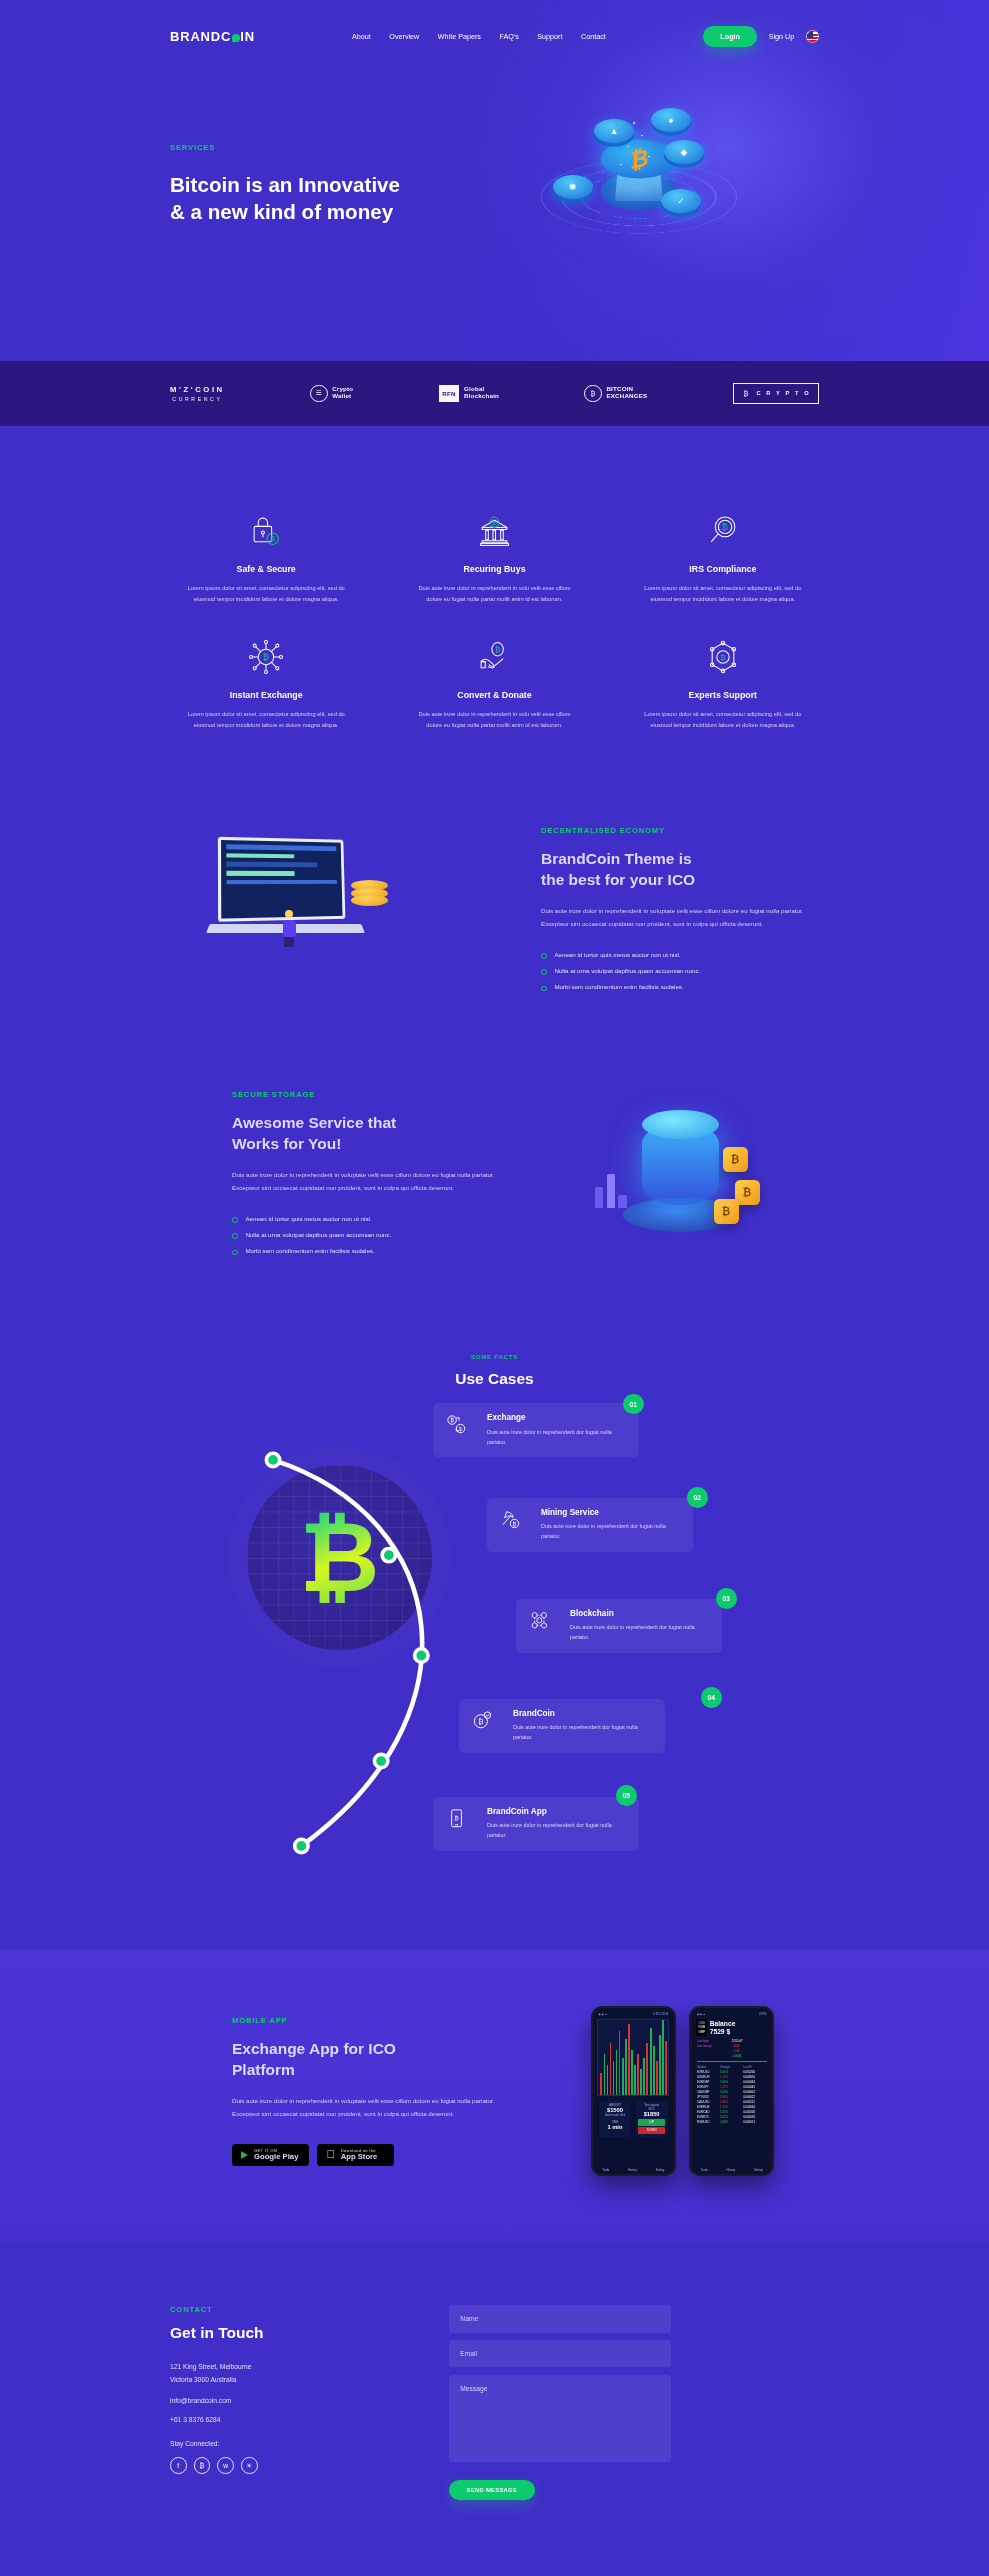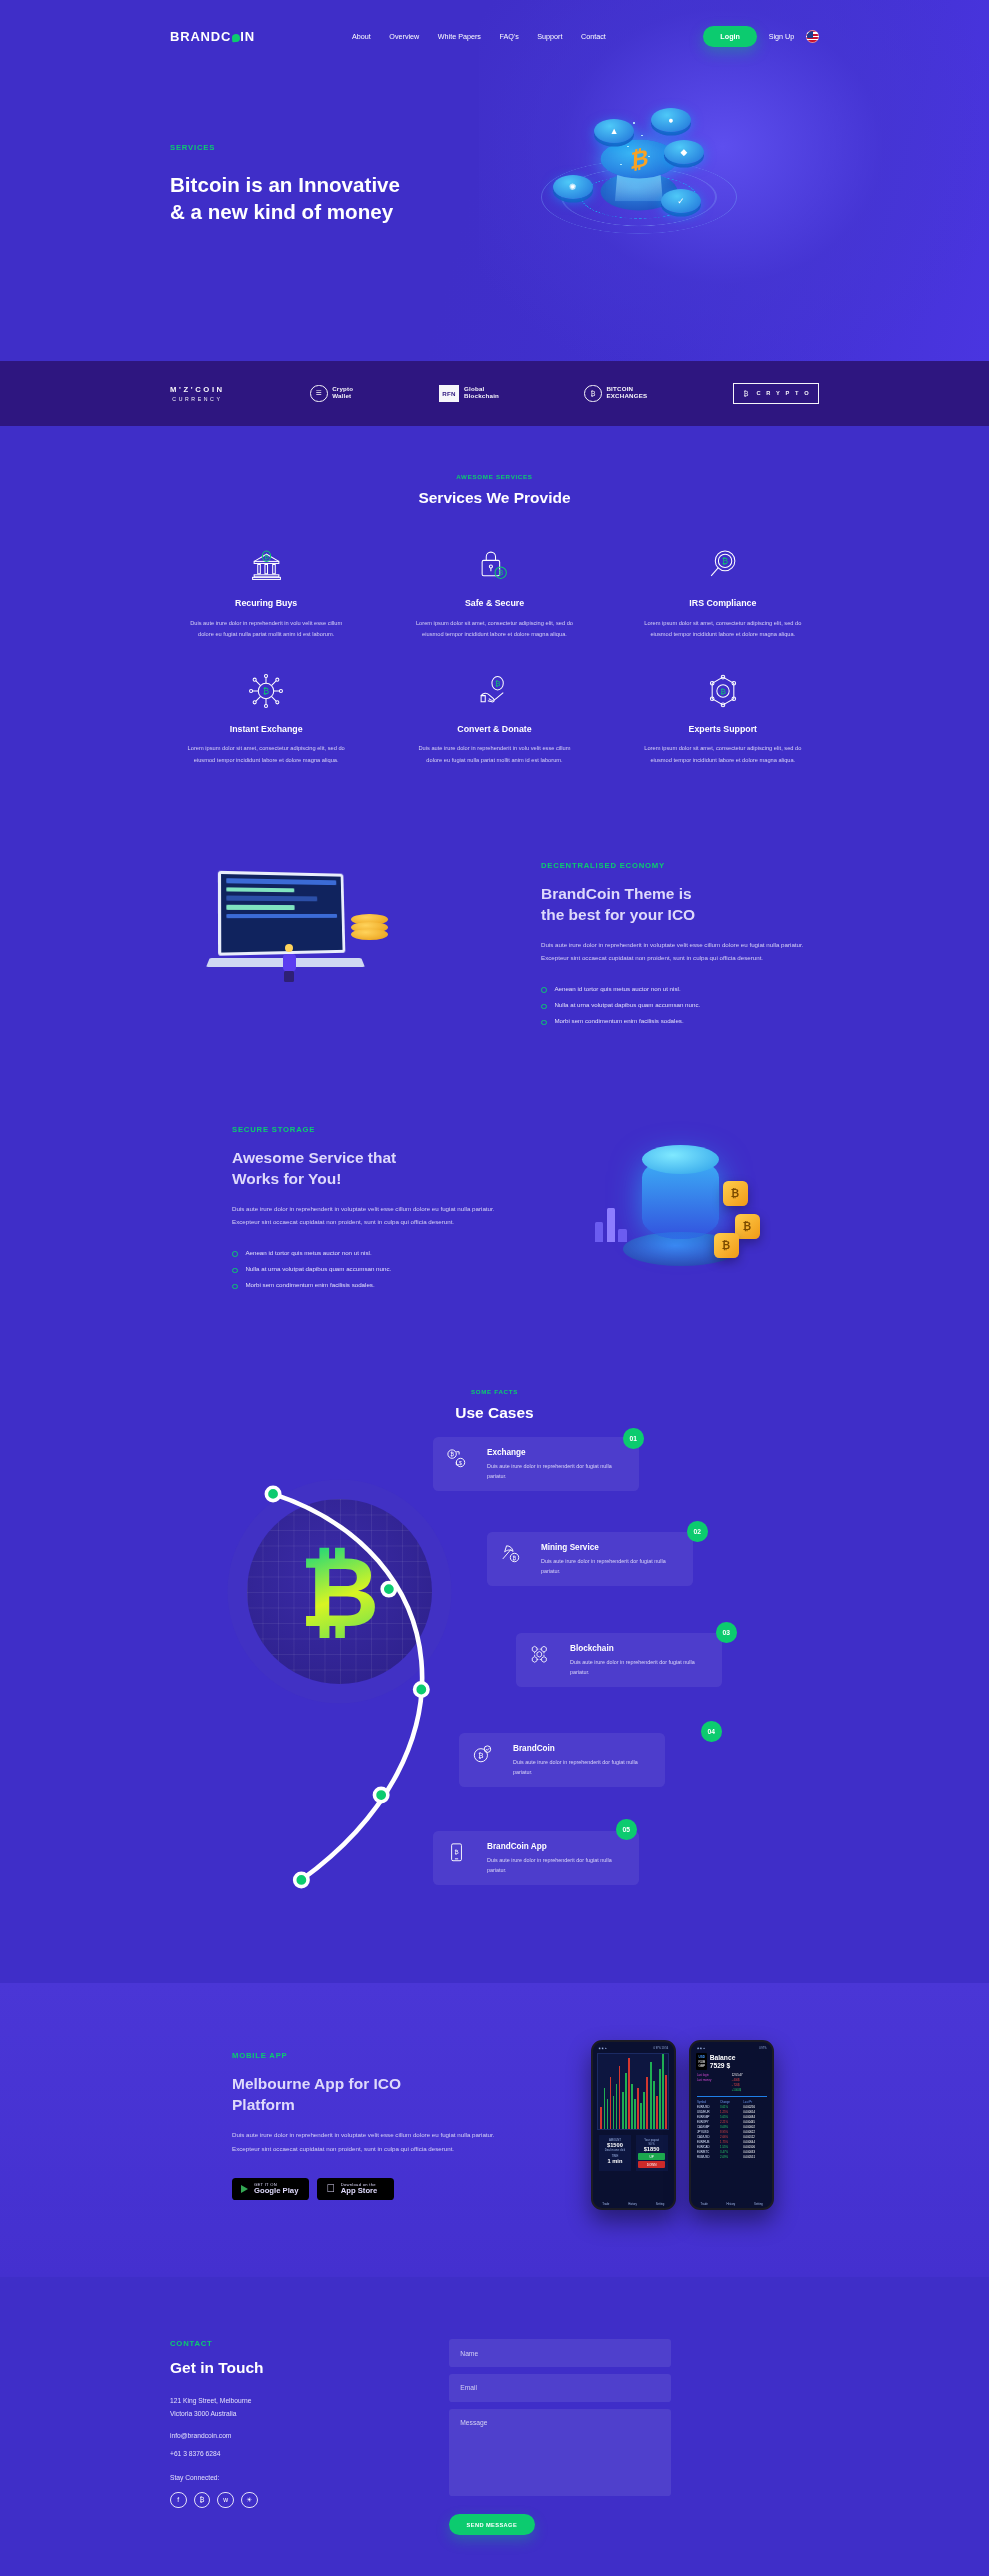--- a/index.html
+++ b/index.html
@@ -391,57 +391,53 @@
           <span class="w">C R Y P T O</span>
         </span>
       </div>
 
     </div>
   </div>
 </section>
 
 <section class="sec">
   <div class="wrap">
-    <div class="sec-head">
-      <div class="eyebrow">AWESOME SERVICES</div>
-      <div class="sec-title">Services We Provide</div>
-    </div>
     <div class="svc-grid">
+
+      <div class="svc">
+        <div class="svc-ico">
+          <svg width="33" height="34" viewBox="0 0 64 66" fill="none" stroke="#fff" stroke-width="2">
+            <rect x="8" y="24" width="34" height="30" rx="3"></rect>
+              <path d="M16 24v-7a9 9 0 0 1 18 0v7"></path>
+            <circle cx="25" cy="36" r="3"></circle>
+              <path d="M25 39v6"></path>
+            <circle cx="44" cy="48" r="11" stroke="#0ccb6f"></circle>
+              <text x="44" y="53" font-size="13" fill="#0ccb6f" stroke="none" text-anchor="middle">₿</text>
+          </svg>
+        </div>
+        <h3>Safe &amp; Secure</h3>
+        <p>Lorem ipsum dolor sit amet, consectetur adipiscing elit, sed do eiusmod tempor incididunt labore et dolore magna aliqua.</p>
+      </div>
 
       <div class="svc">
         <div class="svc-ico">
           <svg width="33" height="34" viewBox="0 0 64 66" fill="none" stroke="#fff" stroke-width="2">
             <path d="M8 26 32 12l24 14"></path>
               <rect x="8" y="26" width="48" height="4"></rect>
             <rect x="15" y="32" width="5" height="18"></rect>
               <rect x="29" y="32" width="5" height="18"></rect>
               <rect x="44" y="32" width="5" height="18"></rect>
             <rect x="8" y="52" width="48" height="4"></rect>
               <rect x="5" y="57" width="54" height="4"></rect>
             <ellipse cx="32" cy="16" rx="8" ry="10" stroke="#0ccb6f"></ellipse>
               <text x="32" y="21" font-size="12" fill="#0ccb6f" stroke="none" text-anchor="middle">₿</text>
           </svg>
         </div>
         <h3>Recuring Buys</h3>
         <p>Duis aute irure dolor in reprehenderit in volu velit esse cillum dolore eu fugiat nulla pariat mollit anim id est laborum.</p>
-      </div>
-
-      <div class="svc">
-        <div class="svc-ico">
-          <svg width="33" height="34" viewBox="0 0 64 66" fill="none" stroke="#fff" stroke-width="2">
-            <rect x="8" y="24" width="34" height="30" rx="3"></rect>
-              <path d="M16 24v-7a9 9 0 0 1 18 0v7"></path>
-            <circle cx="25" cy="36" r="3"></circle>
-              <path d="M25 39v6"></path>
-            <circle cx="44" cy="48" r="11" stroke="#0ccb6f"></circle>
-              <text x="44" y="53" font-size="13" fill="#0ccb6f" stroke="none" text-anchor="middle">₿</text>
-          </svg>
-        </div>
-        <h3>Safe &amp; Secure</h3>
-        <p>Lorem ipsum dolor sit amet, consectetur adipiscing elit, sed do eiusmod tempor incididunt labore et dolore magna aliqua.</p>
       </div>
 
       <div class="svc">
         <div class="svc-ico">
           <svg width="33" height="34" viewBox="0 0 64 66" fill="none" stroke="#fff" stroke-width="2">
             <circle cx="37" cy="25" r="19"></circle>
               <circle cx="37" cy="25" r="13"></circle>
             <path d="M24 38 10 54"></path>
             <text x="37" y="31" font-size="16" fill="#0ccb6f" stroke="none" text-anchor="middle">₿</text>
           </svg>
@@ -686,21 +682,21 @@
       <div class="uc-num" style="left:446px;top:387px">05</div>
     </div>
   </div>
 </section>
 
 <section class="appsec">
   <div class="wrap feat">
     <div class="copy">
       <div class="eyebrow">MOBILE APP</div>
       <h2>
-        <span>Melbourne App for ICO</span><br>
+        <span>Exchange App for ICO</span><br>
         <span>Platform</span>
       </h2>
       <p>Duis aute irure dolor in reprehenderit in voluptate velit esse cillum dolore eu fugiat nulla pariatur. Excepteur sint occaecat cupidatat non proident, sunt in culpa qui officia deserunt.</p>
       <div class="store-row">
         <div class="store">
           <span class="gp-tri"></span>
           <span class="lbl">
             <small>GET IT ON</small>
             <b>Google Play</b>
           </span>

